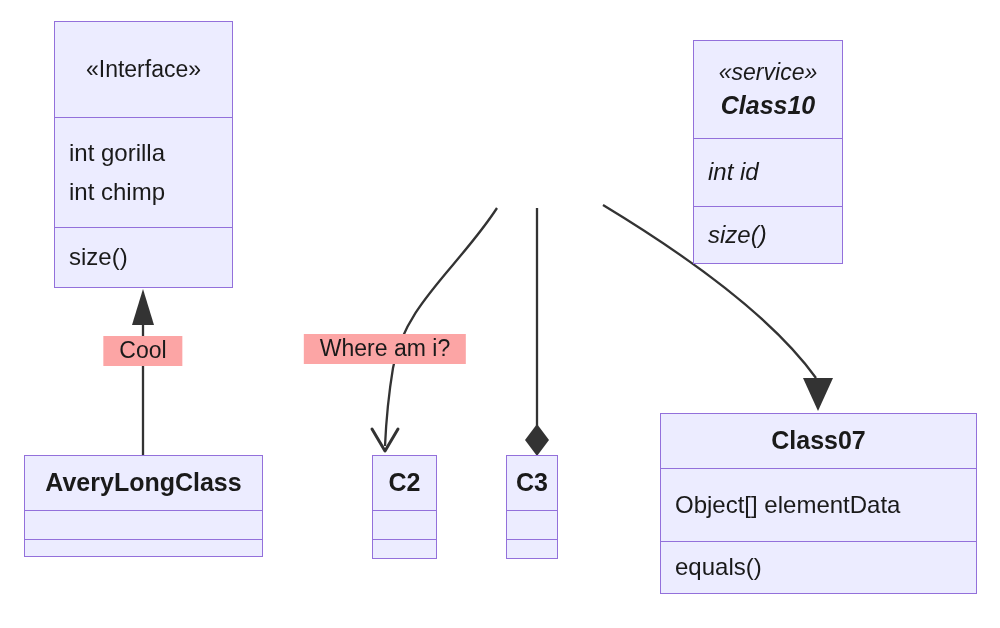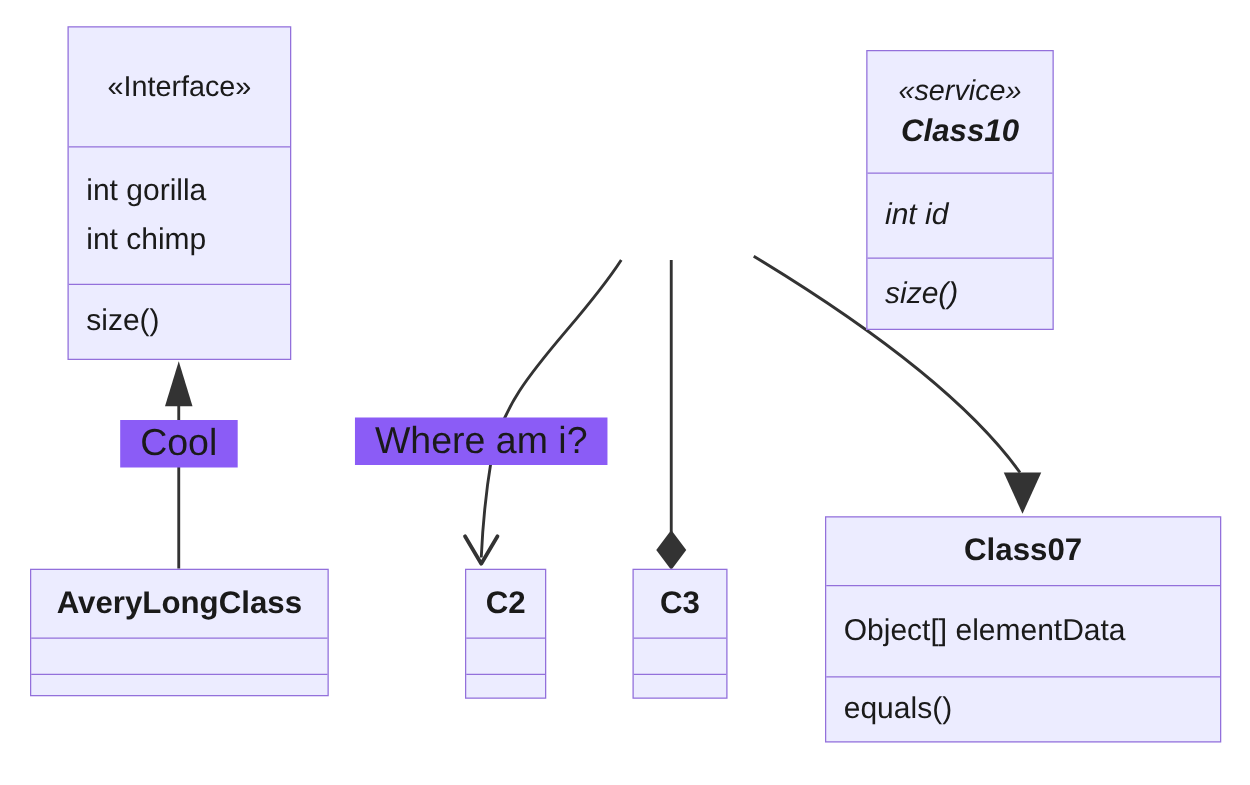--- a/index.html
+++ b/index.html
@@ -42,35 +42,35 @@
   .class10 .c-title{height:97px;}
   .class10 .c-attrs{height:68px;}
   .class10 .c-methods{height:57px;}
 
   .avery{left:24px;top:455px;width:239px;}
   .avery .c-title{height:54px;}
   .avery .r2{height:29px;}
   .avery .r3{height:17px;}
 
   .c2box{left:372px;top:455px;width:65px;}
-  .c3box{left:506px;top:455px;width:76px;}
+  .c3box{left:506px;top:455px;width:52px;}
   .c2box .c-title,.c3box .c-title{height:54px;}
   .c2box .r2,.c3box .r2{height:29px;}
   .c2box .r3,.c3box .r3{height:19px;}
 
   .class07{left:660px;top:413px;width:317px;}
   .class07 .c-title{height:54px;}
   .class07 .c-attrs{height:73px;}
   .class07 .c-methods{height:52px;}
 
   
   .edge-label{
     position:absolute;
-    background:#8b5cf6;
-    font-size:30px;
+    background:#fca5a5;
+    font-size:23px;
     line-height:1.2;
     padding:1px 16px;
     transform:translateX(-50%);
     white-space:nowrap;
   }
   .label-cool{left:143px;top:336px;}
   .label-where{left:385px;top:334px;}
 </style>
 </head>
 <body>

